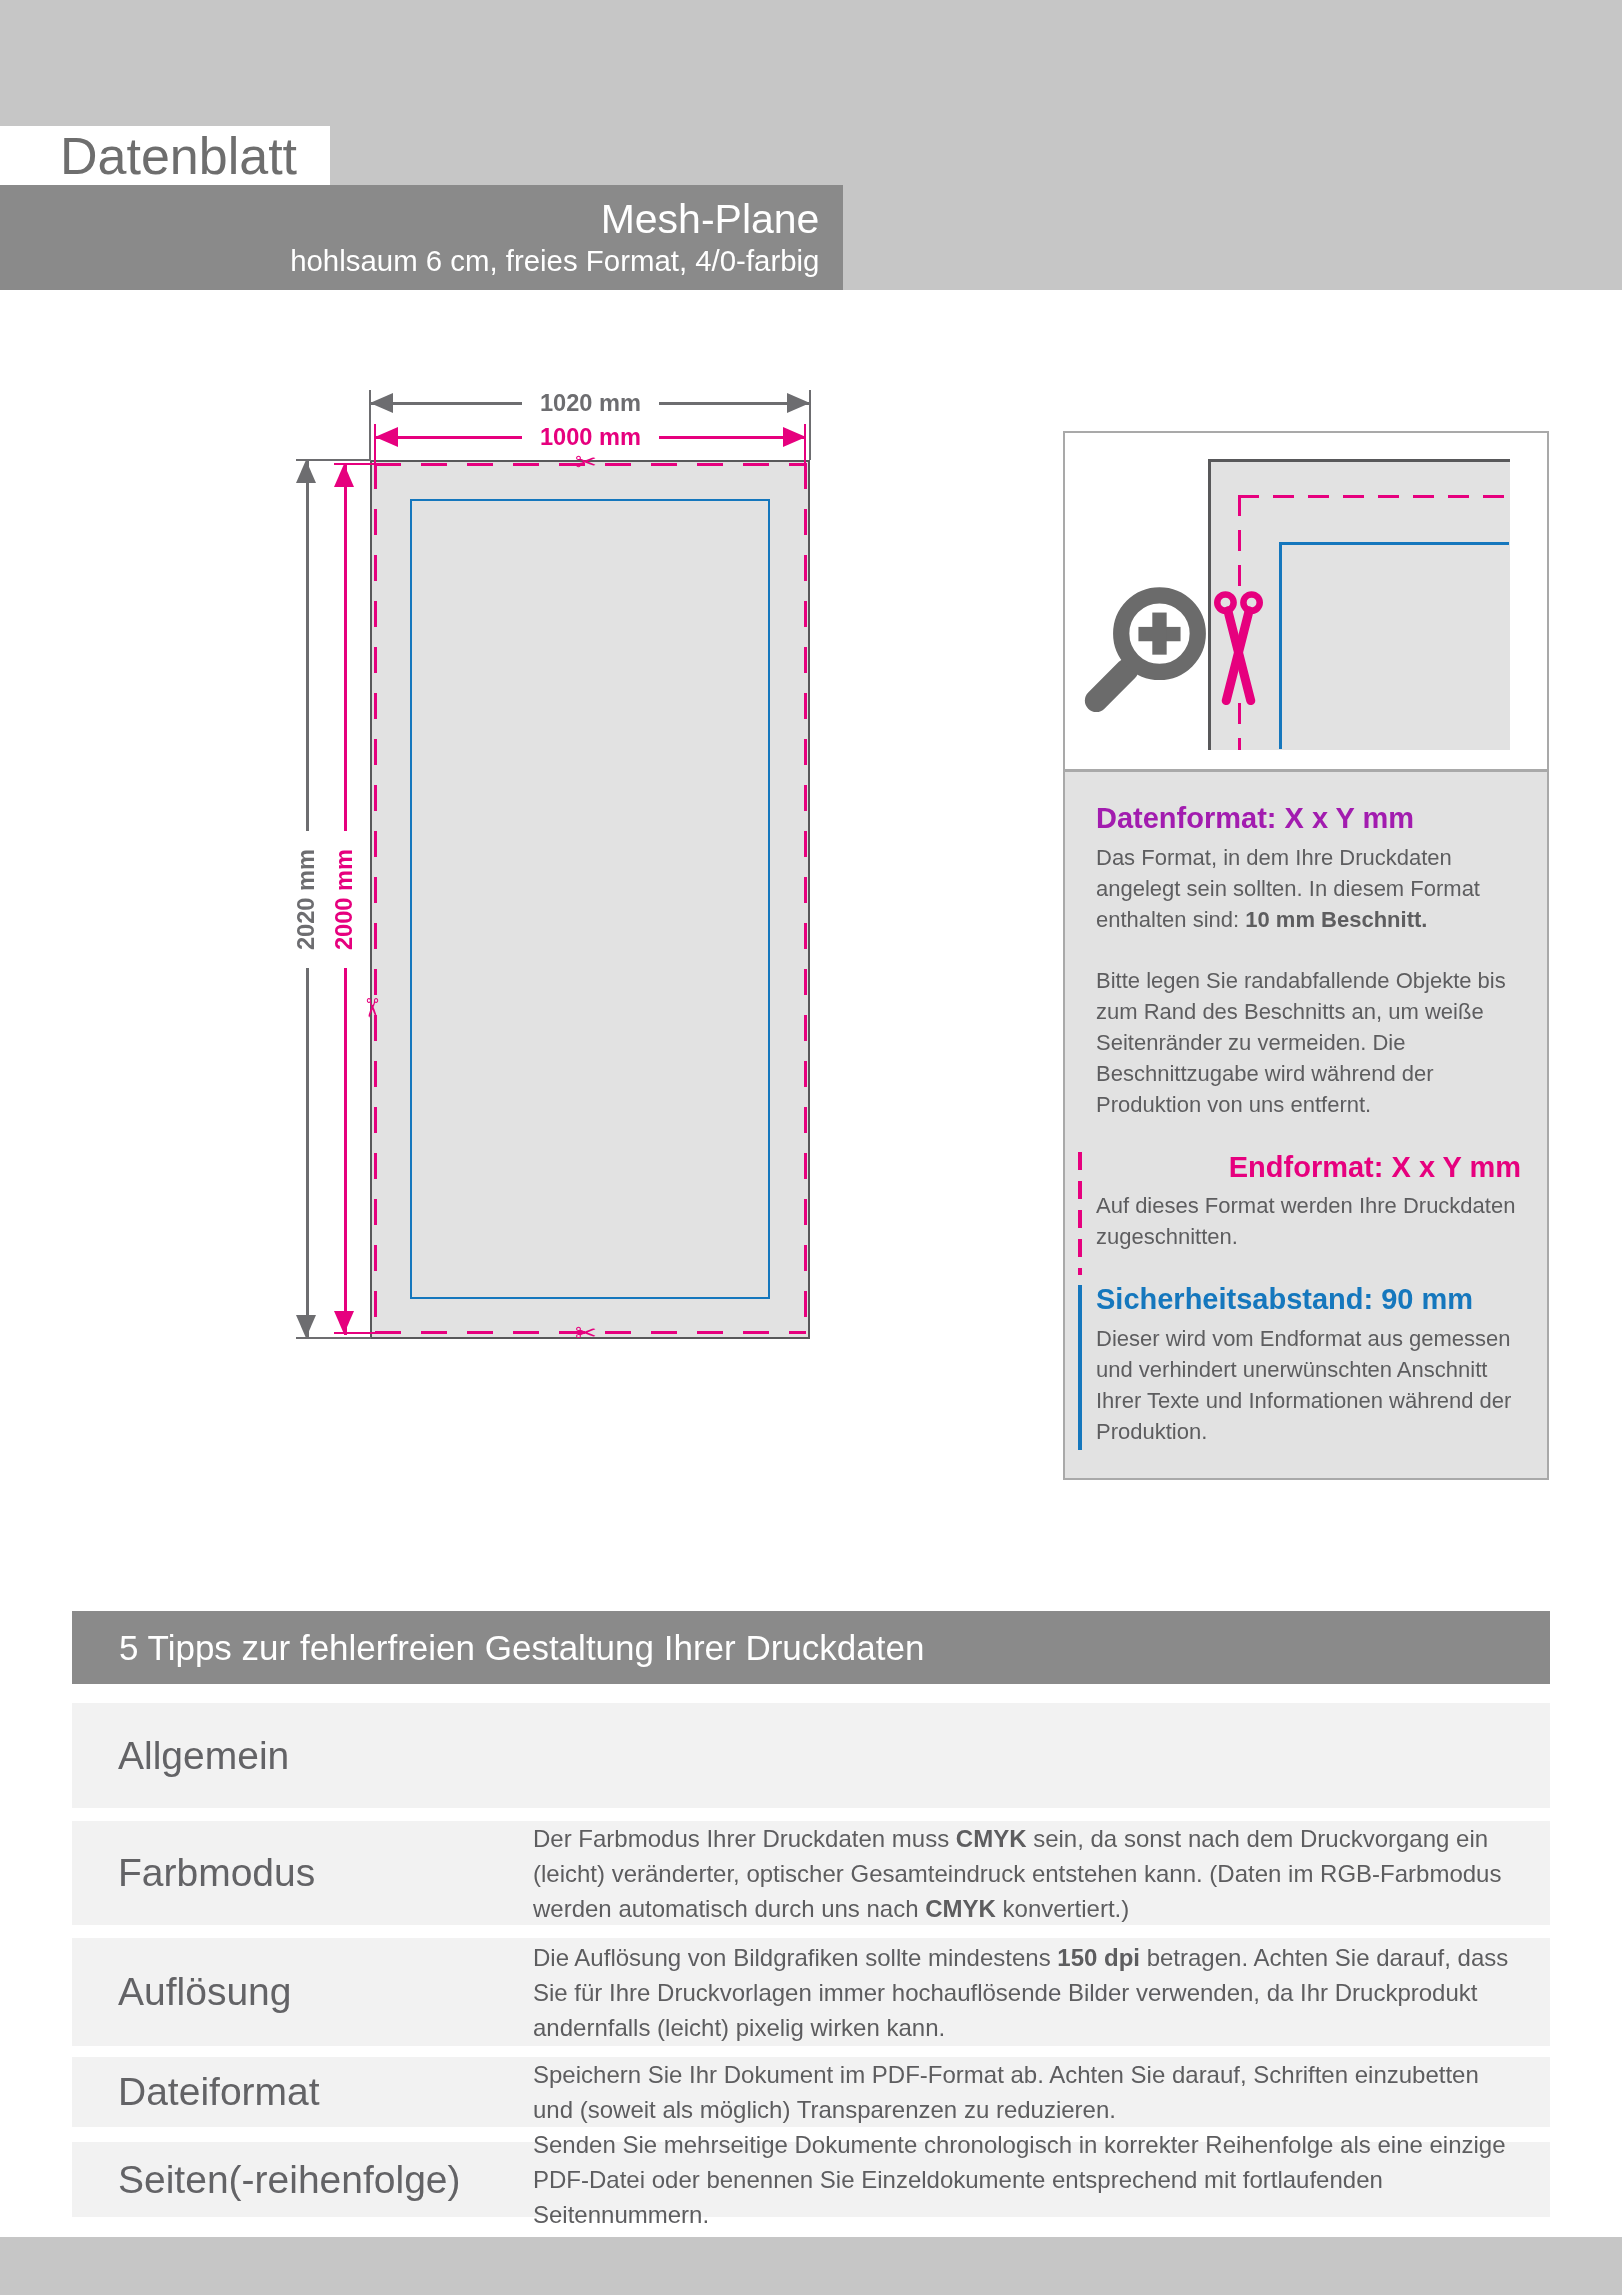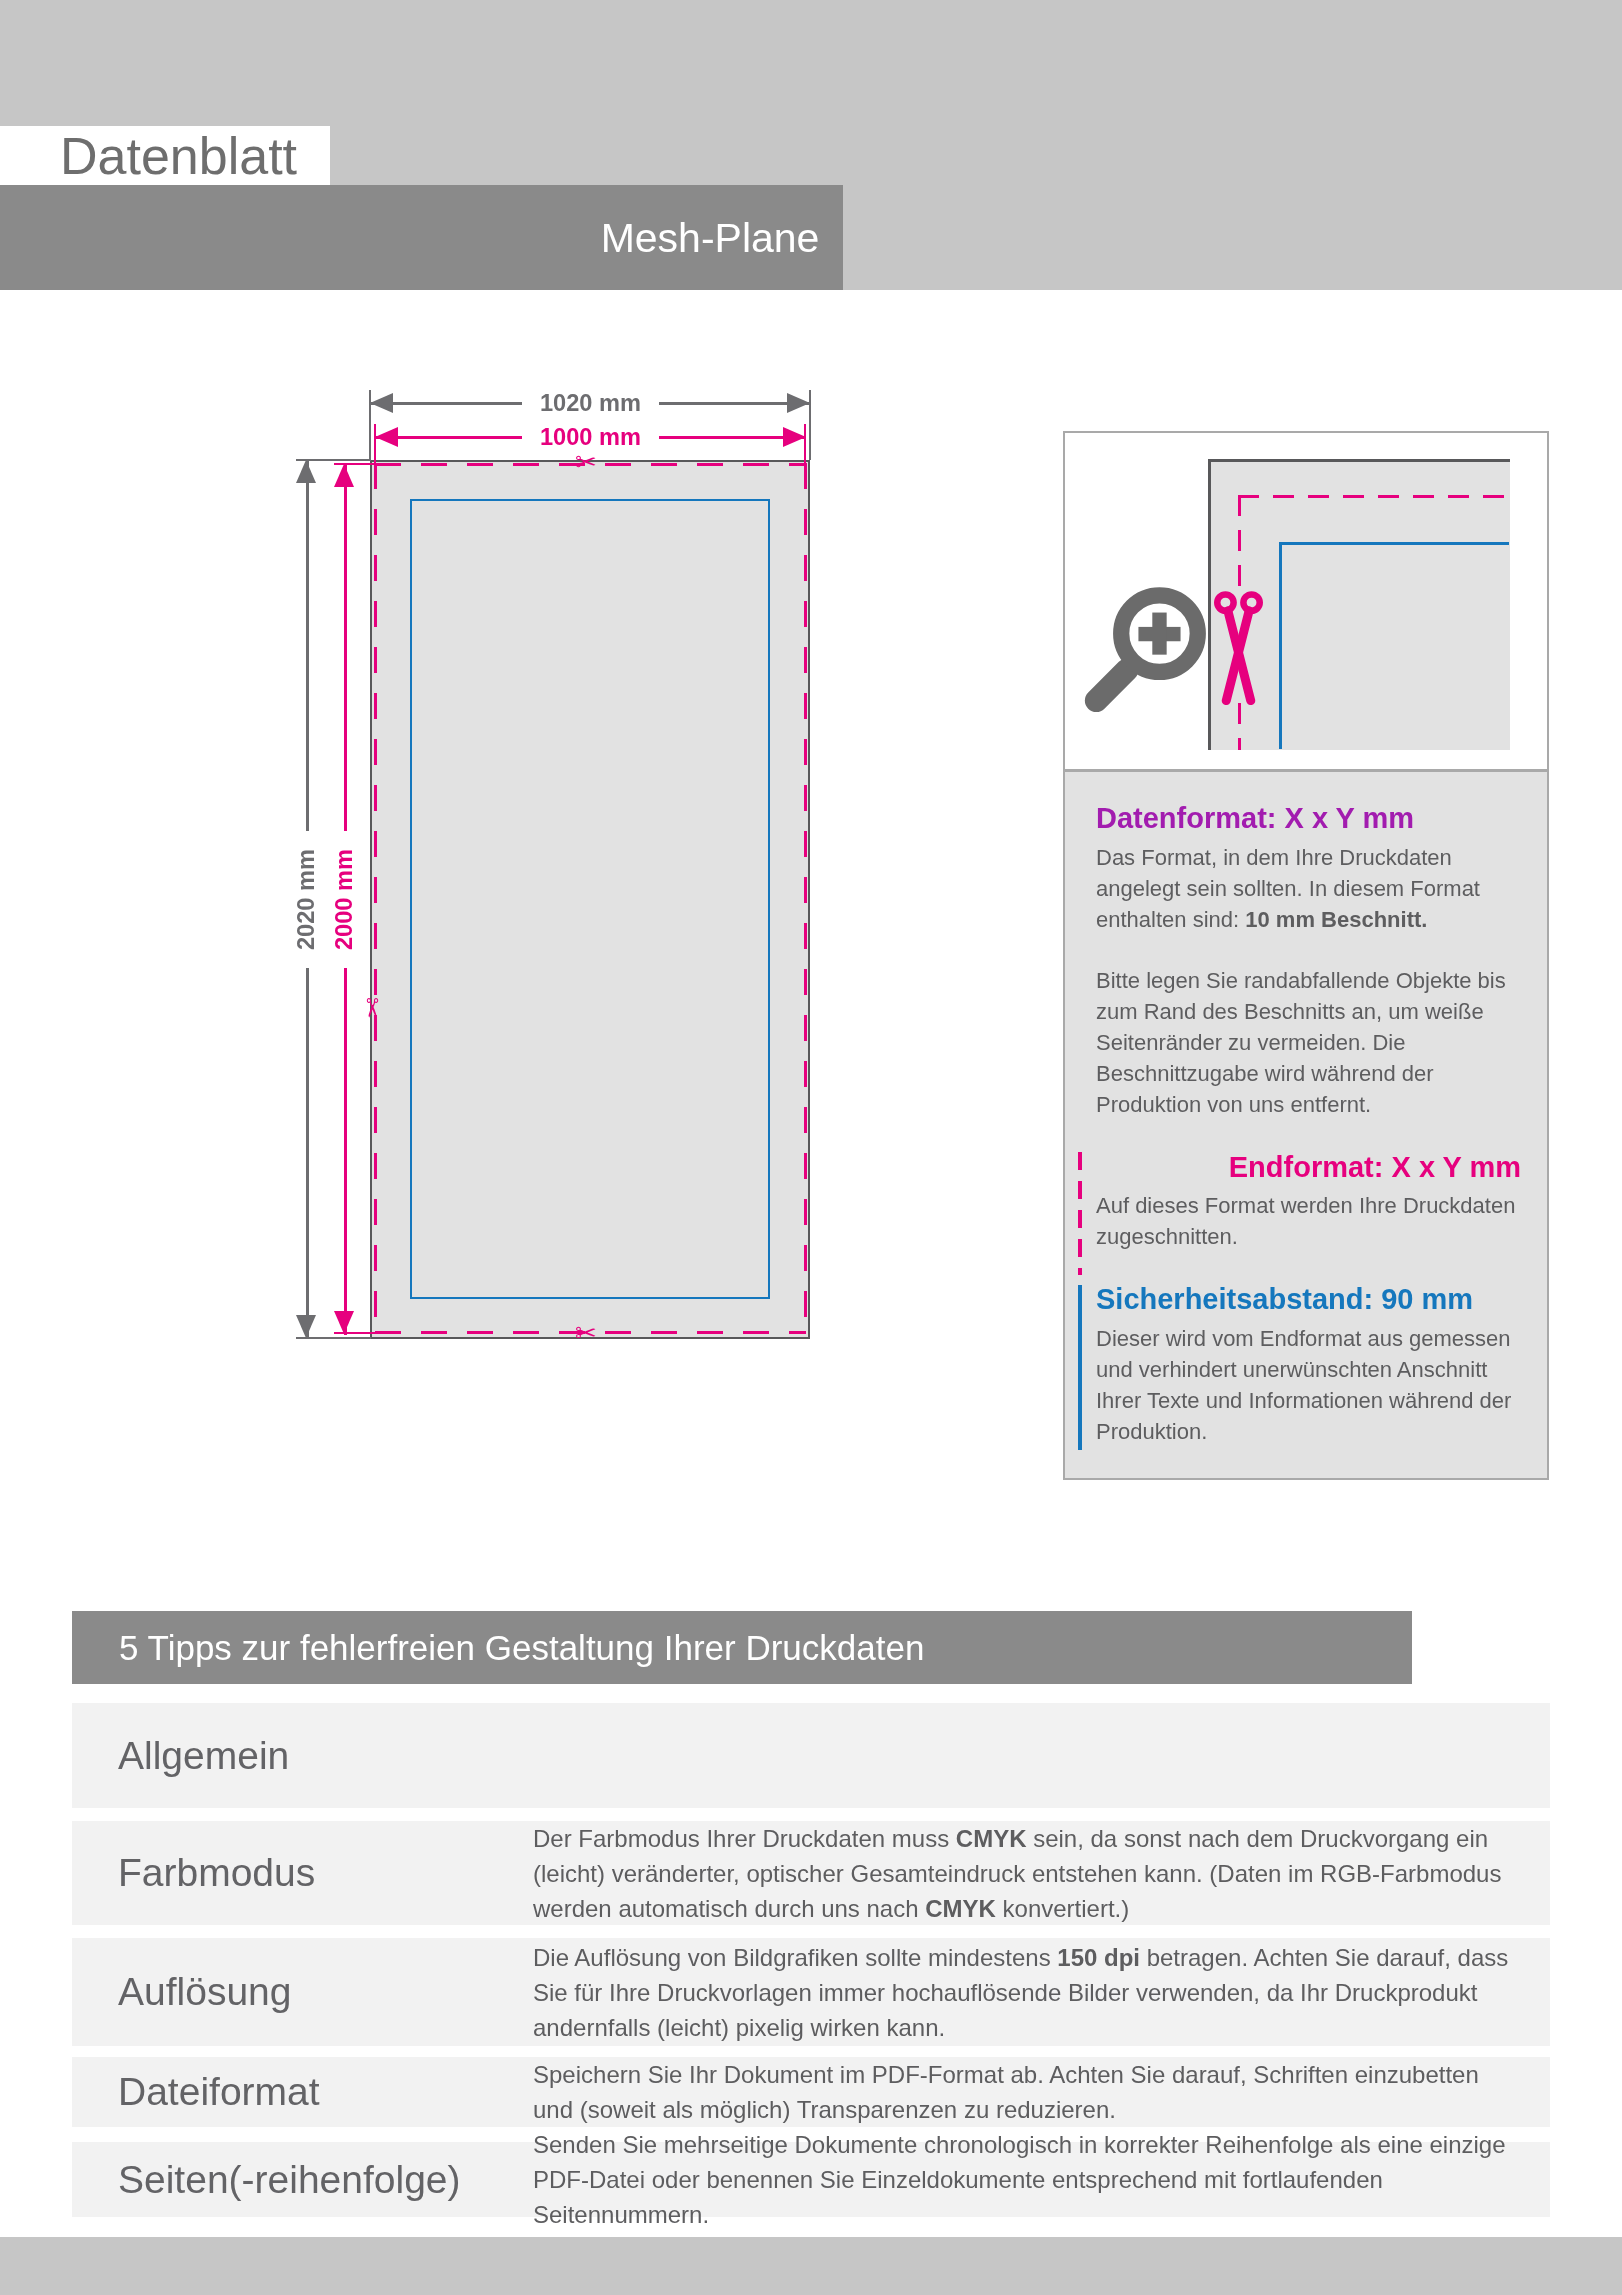--- a/index.html
+++ b/index.html
@@ -80,38 +80,39 @@
   .info-panel .sec{position:relative;}
   .info-panel p{margin:0 0 30px 0;font-size:22px;line-height:31px;}
   .info-panel .sec:last-child p:last-child{margin-bottom:4px;}
   .info-panel h3.h-mag{color:var(--mag);text-align:right;}
   .info-panel h3.h-blue{color:var(--blue);}
   .side-bar{position:absolute;left:-17.7px;width:3.9px;}
   .side-bar.dashed{background:repeating-linear-gradient(180deg,var(--mag) 0 18.3px,transparent 18.3px 29px);}
   .side-bar.solid{background:var(--blue);}
 
   
-  .tips-banner{left:72px;top:1611px;width:1340px;height:73px;background:var(--banner);display:flex;align-items:center;color:#fff;font-size:35px;padding-left:47px;box-sizing:border-box;}
+  .tips-banner{left:72px;top:1611px;width:1478px;height:73px;background:var(--banner);display:flex;align-items:center;color:#fff;font-size:35px;padding-left:47px;box-sizing:border-box;}
   .tip-row{left:72px;width:1478px;background:var(--rowfill);display:flex;align-items:center;}
   .tip-label{position:absolute;left:46px;font-size:39px;color:#636366;}
   .tip-text{position:absolute;left:461px;width:991px;font-size:24px;line-height:35px;color:var(--txt);}
   .tip-text b,.info-panel b{font-weight:bold;}
   .footer-band{left:0;top:2237px;width:1623px;height:59px;background:var(--band);}
 </style>
 </head>
 <body>
 
 <div class="page">
 
   <div class="abs top-band"></div>
   <div class="abs datenblatt-box">
     <span>Datenblatt</span>
   </div>
   <div class="abs product-banner">
     <div class="title">Mesh-Plane</div>
+    <div class="subtitle">hohlsaum 6 cm, freies Format, 4/0-farbig</div>
   </div>
 
   <div class="abs df-rect"></div>
   <div class="abs dash-h ef-top"></div>
   <div class="abs dash-h ef-bottom"></div>
   <div class="abs dash-v ef-left"></div>
   <div class="abs dash-v ef-right"></div>
   <div class="abs sa-rect"></div>
 
   <div class="abs dimline-h gray-line" style="left:370px;top:402px;width:440px;"></div>

